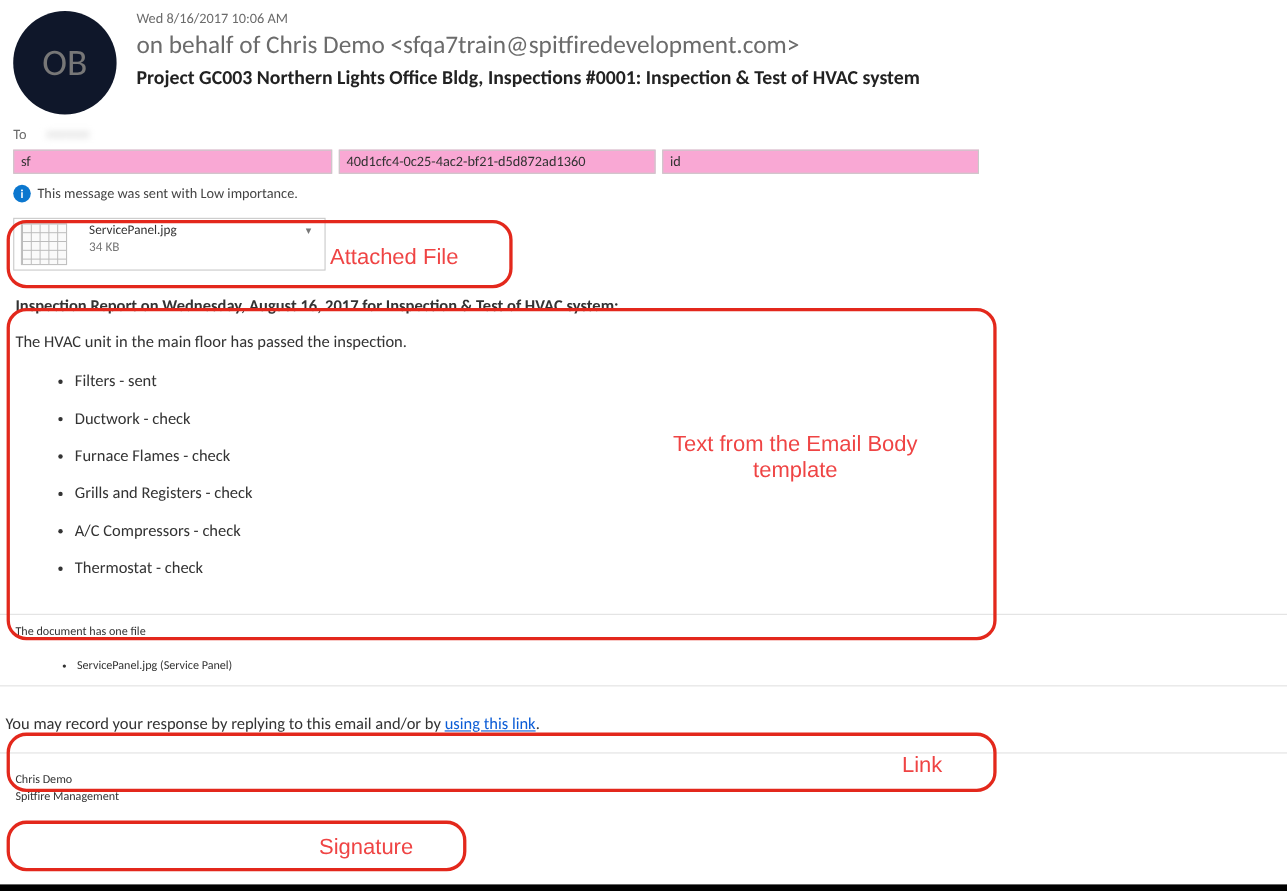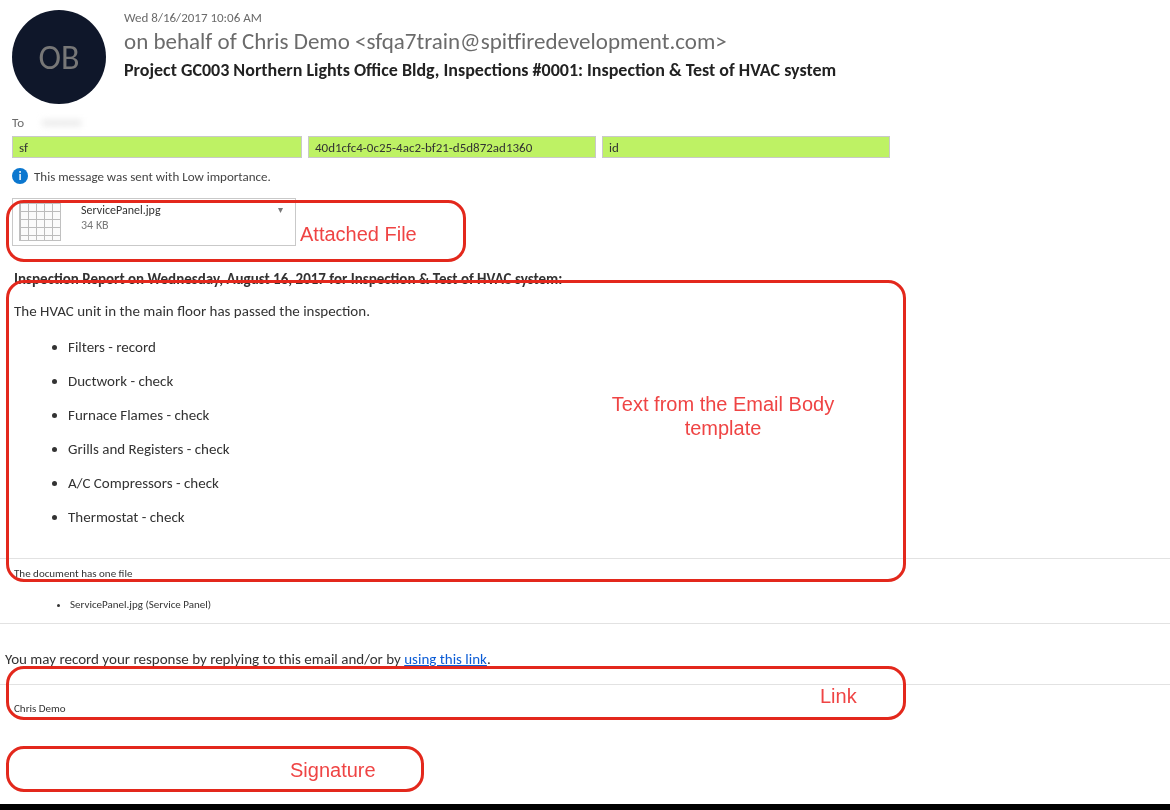--- a/index.html
+++ b/index.html
@@ -77,21 +77,21 @@
       padding: 4px 12px;
       gap: 6px;
     }
     .field-box {
       border: 1px solid #c9c9c9;
       padding: 2px 6px;
       font-size: 13px;
       color: #333;
       height: 22px;
       line-height: 18px;
-      background: #bef264;
+      background: #f9a8d4;
     }
     .fb1 { width: 290px; }
     .fb2 { width: 288px; }
     .fb3 { width: 288px; }
     .fb4 { width: 276px; }
     .importance-row {
       display: flex;
       align-items: center;
       padding: 6px 12px 10px 12px;
       font-size: 13px;
@@ -254,21 +254,21 @@
       <div class="attach-size">34 KB</div>
     </div>
     <div class="attach-caret">▾</div>
   </div>
 </div>
 
 <div class="body-area">
   <div class="report-head">Inspection Report on Wednesday, August 16, 2017 for Inspection &amp; Test of HVAC system:</div>
   <div class="report-intro">The HVAC unit in the main floor has passed the inspection.</div>
   <ul class="check-list">
-    <li>Filters - record</li>
+    <li>Filters - sent</li>
     <li>Ductwork - check</li>
     <li>Furnace Flames - check</li>
     <li>Grills and Registers - check</li>
     <li>A/C Compressors - check</li>
     <li>Thermostat - check</li>
   </ul>
 </div>
 
 <div class="divider"></div>
 
@@ -280,20 +280,21 @@
 <div class="divider" style="margin-top:12px"></div>
 
 <div class="response-line">
   <span>You may record your response by replying to this email and/or by </span><a href="#">using this link</a><span>.</span>
 </div>
 
 <div class="divider"></div>
 
 <div class="signature">
   <div>Chris Demo</div>
+  <div>Spitfire Management</div>
 </div>
 
 <div class="annot-box" style="left:6px; top:200px; width:460px; height:62px;"></div>
 <div class="annot-label" style="left:300px; top:222px;">Attached File</div>
 
 <div class="annot-box" style="left:6px; top:280px; width:900px; height:302px;"></div>
 <div class="annot-label" style="left:583px; top:392px; width:280px;">Text from the Email Body template</div>
 
 <div class="annot-box" style="left:6px; top:666px; width:900px; height:54px;"></div>
 <div class="annot-label" style="left:820px; top:684px;">Link</div>

